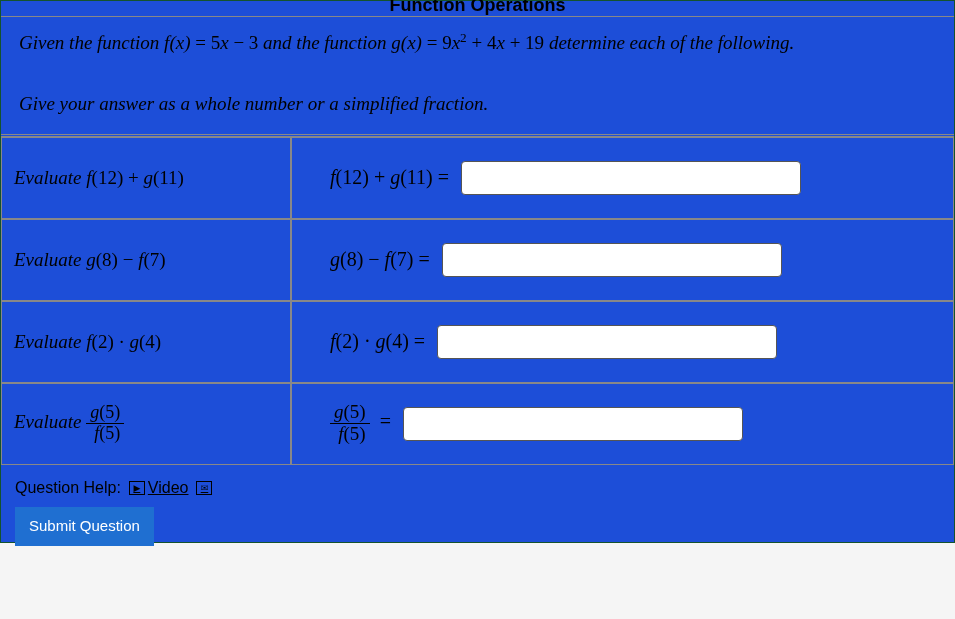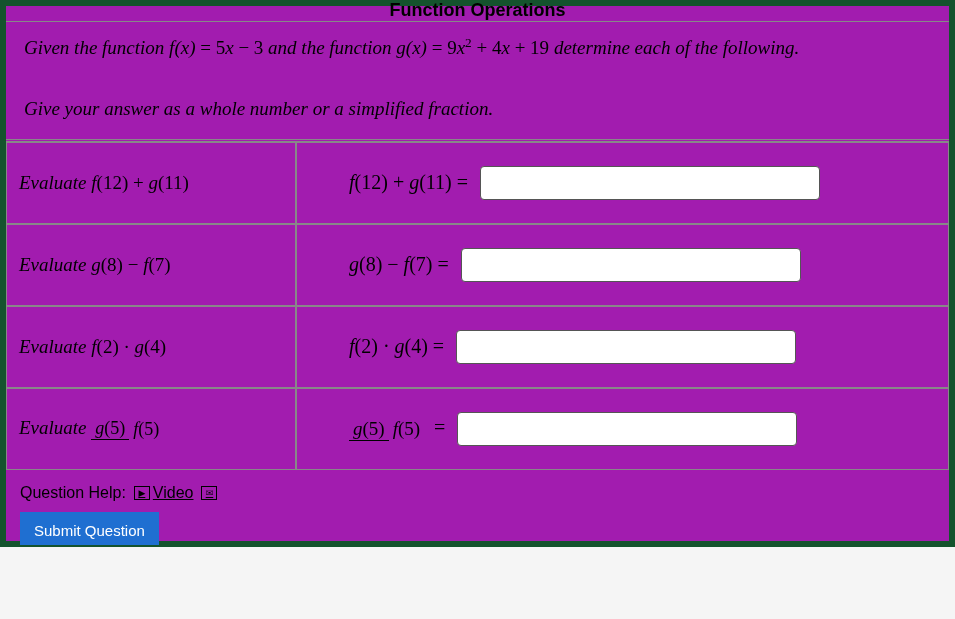--- a/index.html
+++ b/index.html
@@ -6,22 +6,22 @@
   body {
     margin: 0;
     padding: 0;
     font-family: Georgia, 'Times New Roman', serif;
     background: #f5f5f5;
     width: 955px;
     height: 619px;
     overflow: hidden;
   }
   .container {
-    background: #a21caf;
-    border: 6px solid #14532d;
+    background: #1d4ed8;
+    border: 1px solid #14532d;
   }
   .title-cell {
     text-align: center;
     font-weight: bold;
     font-family: Arial, sans-serif;
     font-size: 18px;
     padding: 2px 0 0 0;
     border-bottom: 1px solid #888;
     margin-top: -8px;
   }
@@ -41,36 +41,36 @@
   .cell {
     border: 1px solid #888;
     padding: 14px 12px;
     font-size: 19px;
     display: flex;
     align-items: center;
     min-height: 82px;
   }
   .cell.left { font-style: italic; }
   .cell.left .math { font-style: normal; }
-  .cell.right { gap: 12px; padding-left: 52px; }
+  .cell.right { gap: 12px; padding-left: 38px; }
   .eq-label { font-size: 20px; white-space: nowrap; }
   .answer-box {
     border: 1px solid #555;
     border-radius: 4px;
     height: 34px;
     width: 340px;
     background: #fff;
     padding: 4px 8px;
     font-size: 16px;
     font-family: Arial, sans-serif;
   }
   .frac {
     display: inline-flex;
-    flex-direction: row;
-    align-items: center;
+    flex-direction: column;
+    align-items: flex-end;
     vertical-align: middle;
     font-size: 0.95em;
     line-height: 1.1;
   }
   .frac .num { border-bottom: 1.5px solid #000; padding: 0 4px; }
   .frac .den { padding: 0 4px; }
   .help-row {
     padding: 14px 14px 10px 14px;
     font-family: Arial, sans-serif;
     font-size: 16px;
@@ -91,21 +91,21 @@
     border: 1px solid #000;
     align-items: center; justify-content: center;
     font-size: 9px;
     text-decoration: none;
   }
   .submit-btn {
     margin: 0 0 0 14px;
     background: #1f6fd1;
     color: #fff;
     border: none;
-    padding: 10px 14px 6px 14px;
+    padding: 10px 14px 12px 14px;
     font-family: Arial, sans-serif;
     font-size: 15px;
     cursor: pointer;
     margin-bottom: -4px;
   }
   sup { font-size: 0.7em; }
 </style>
 </head>
 <body>
 

